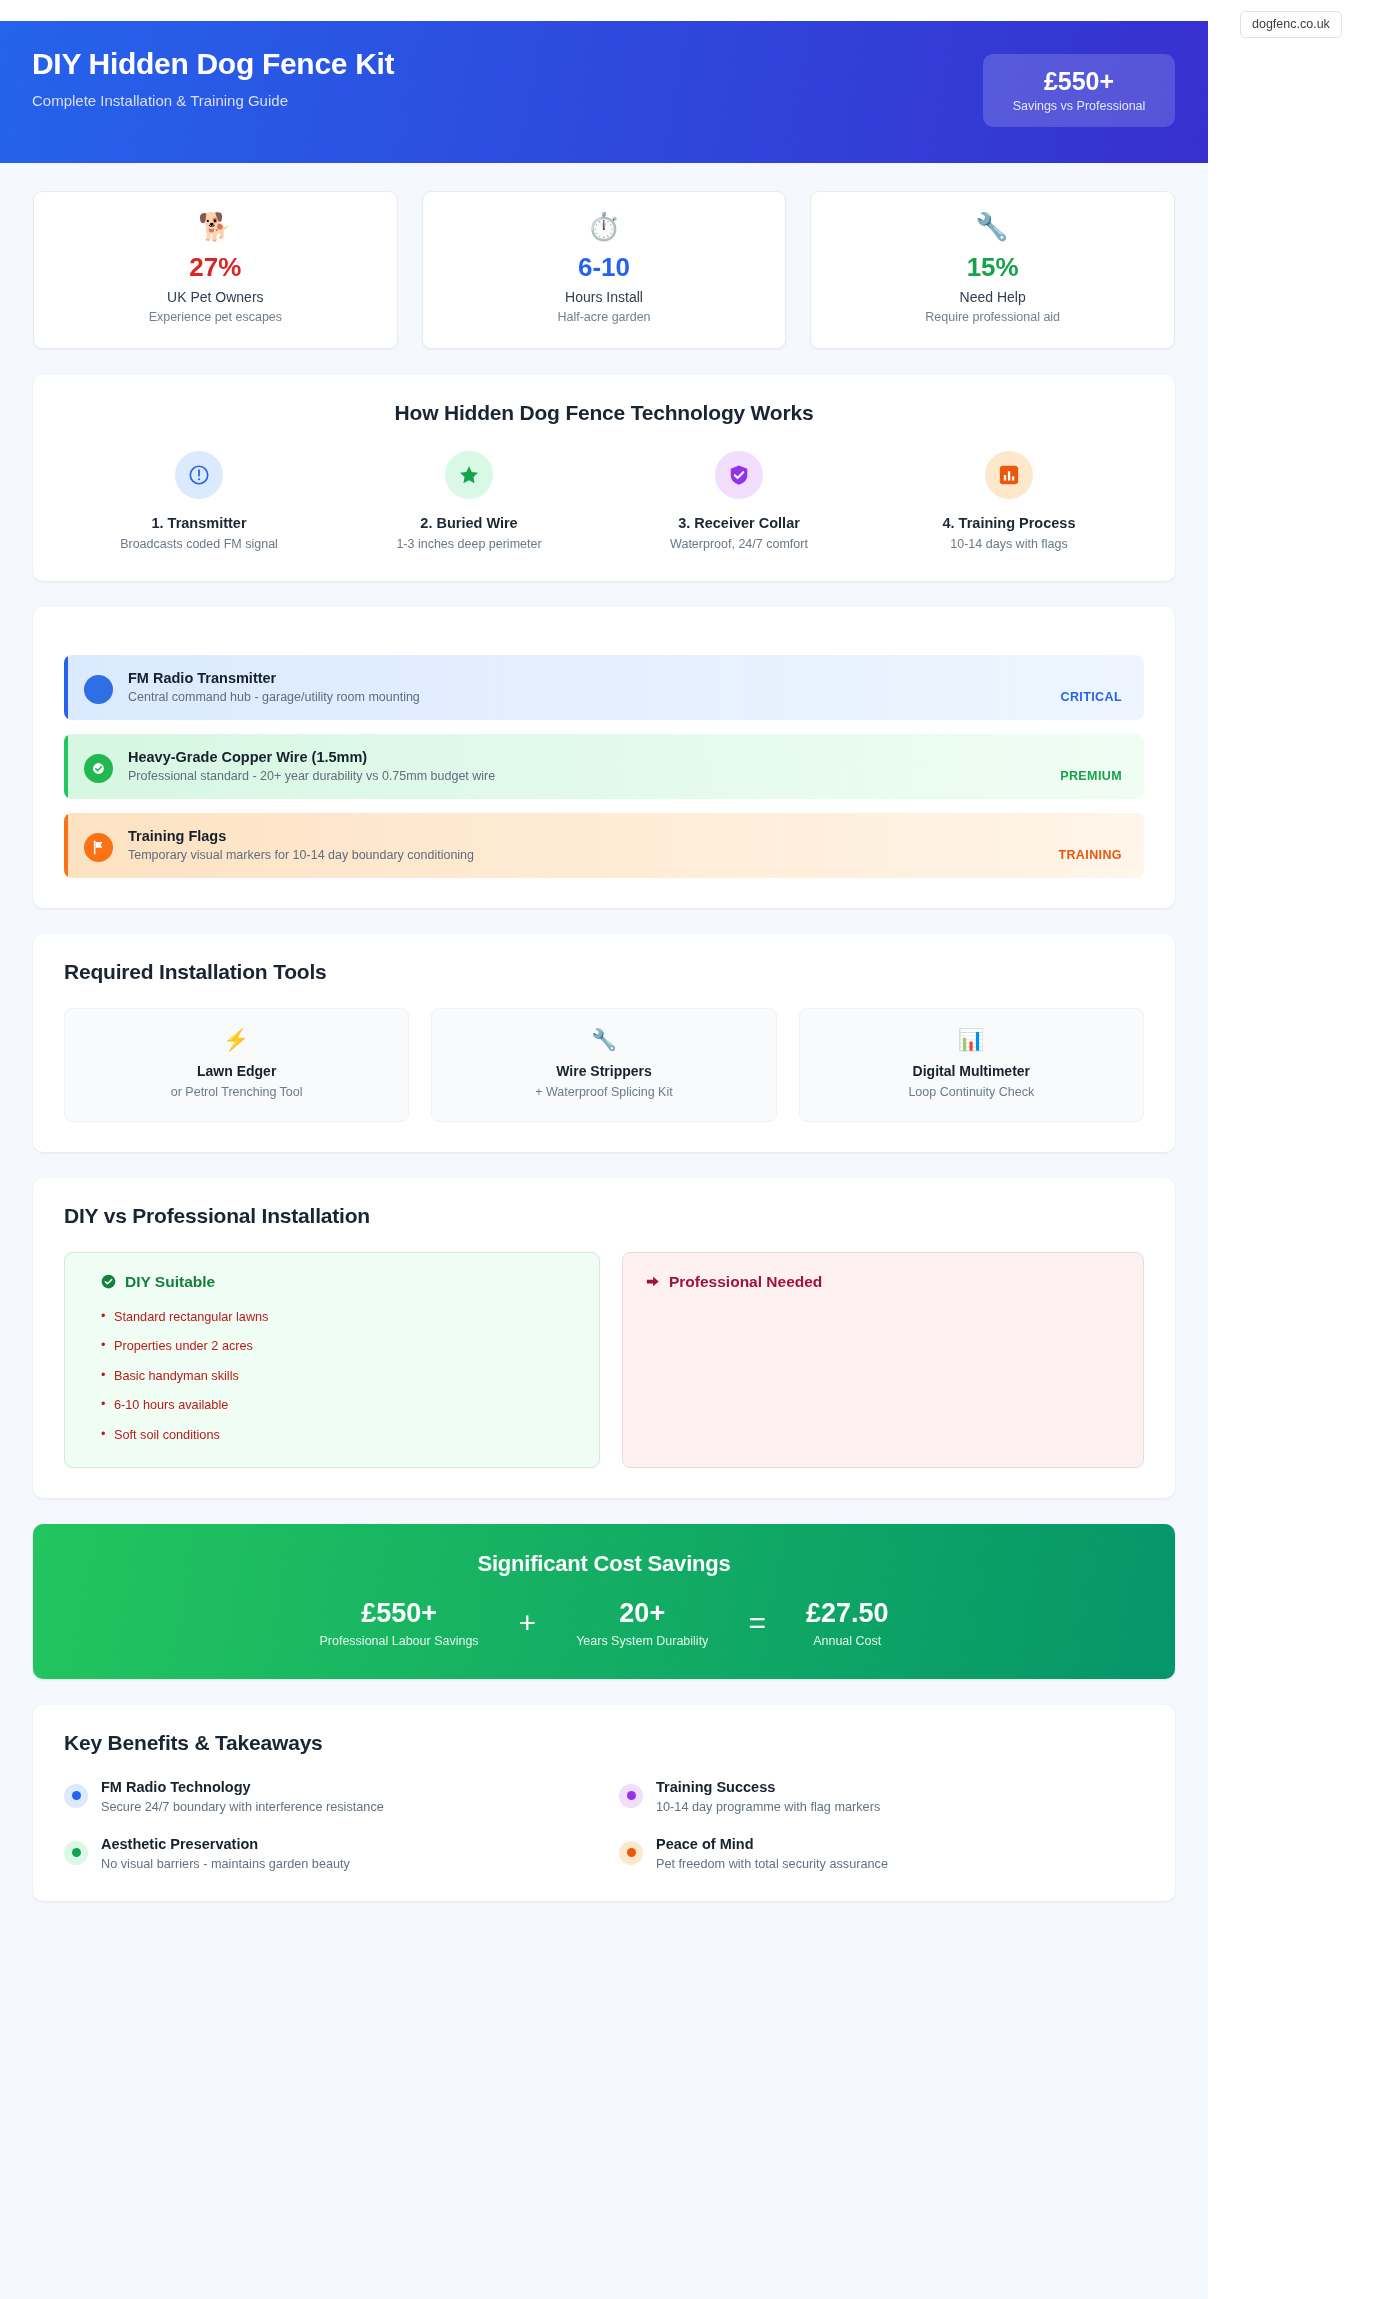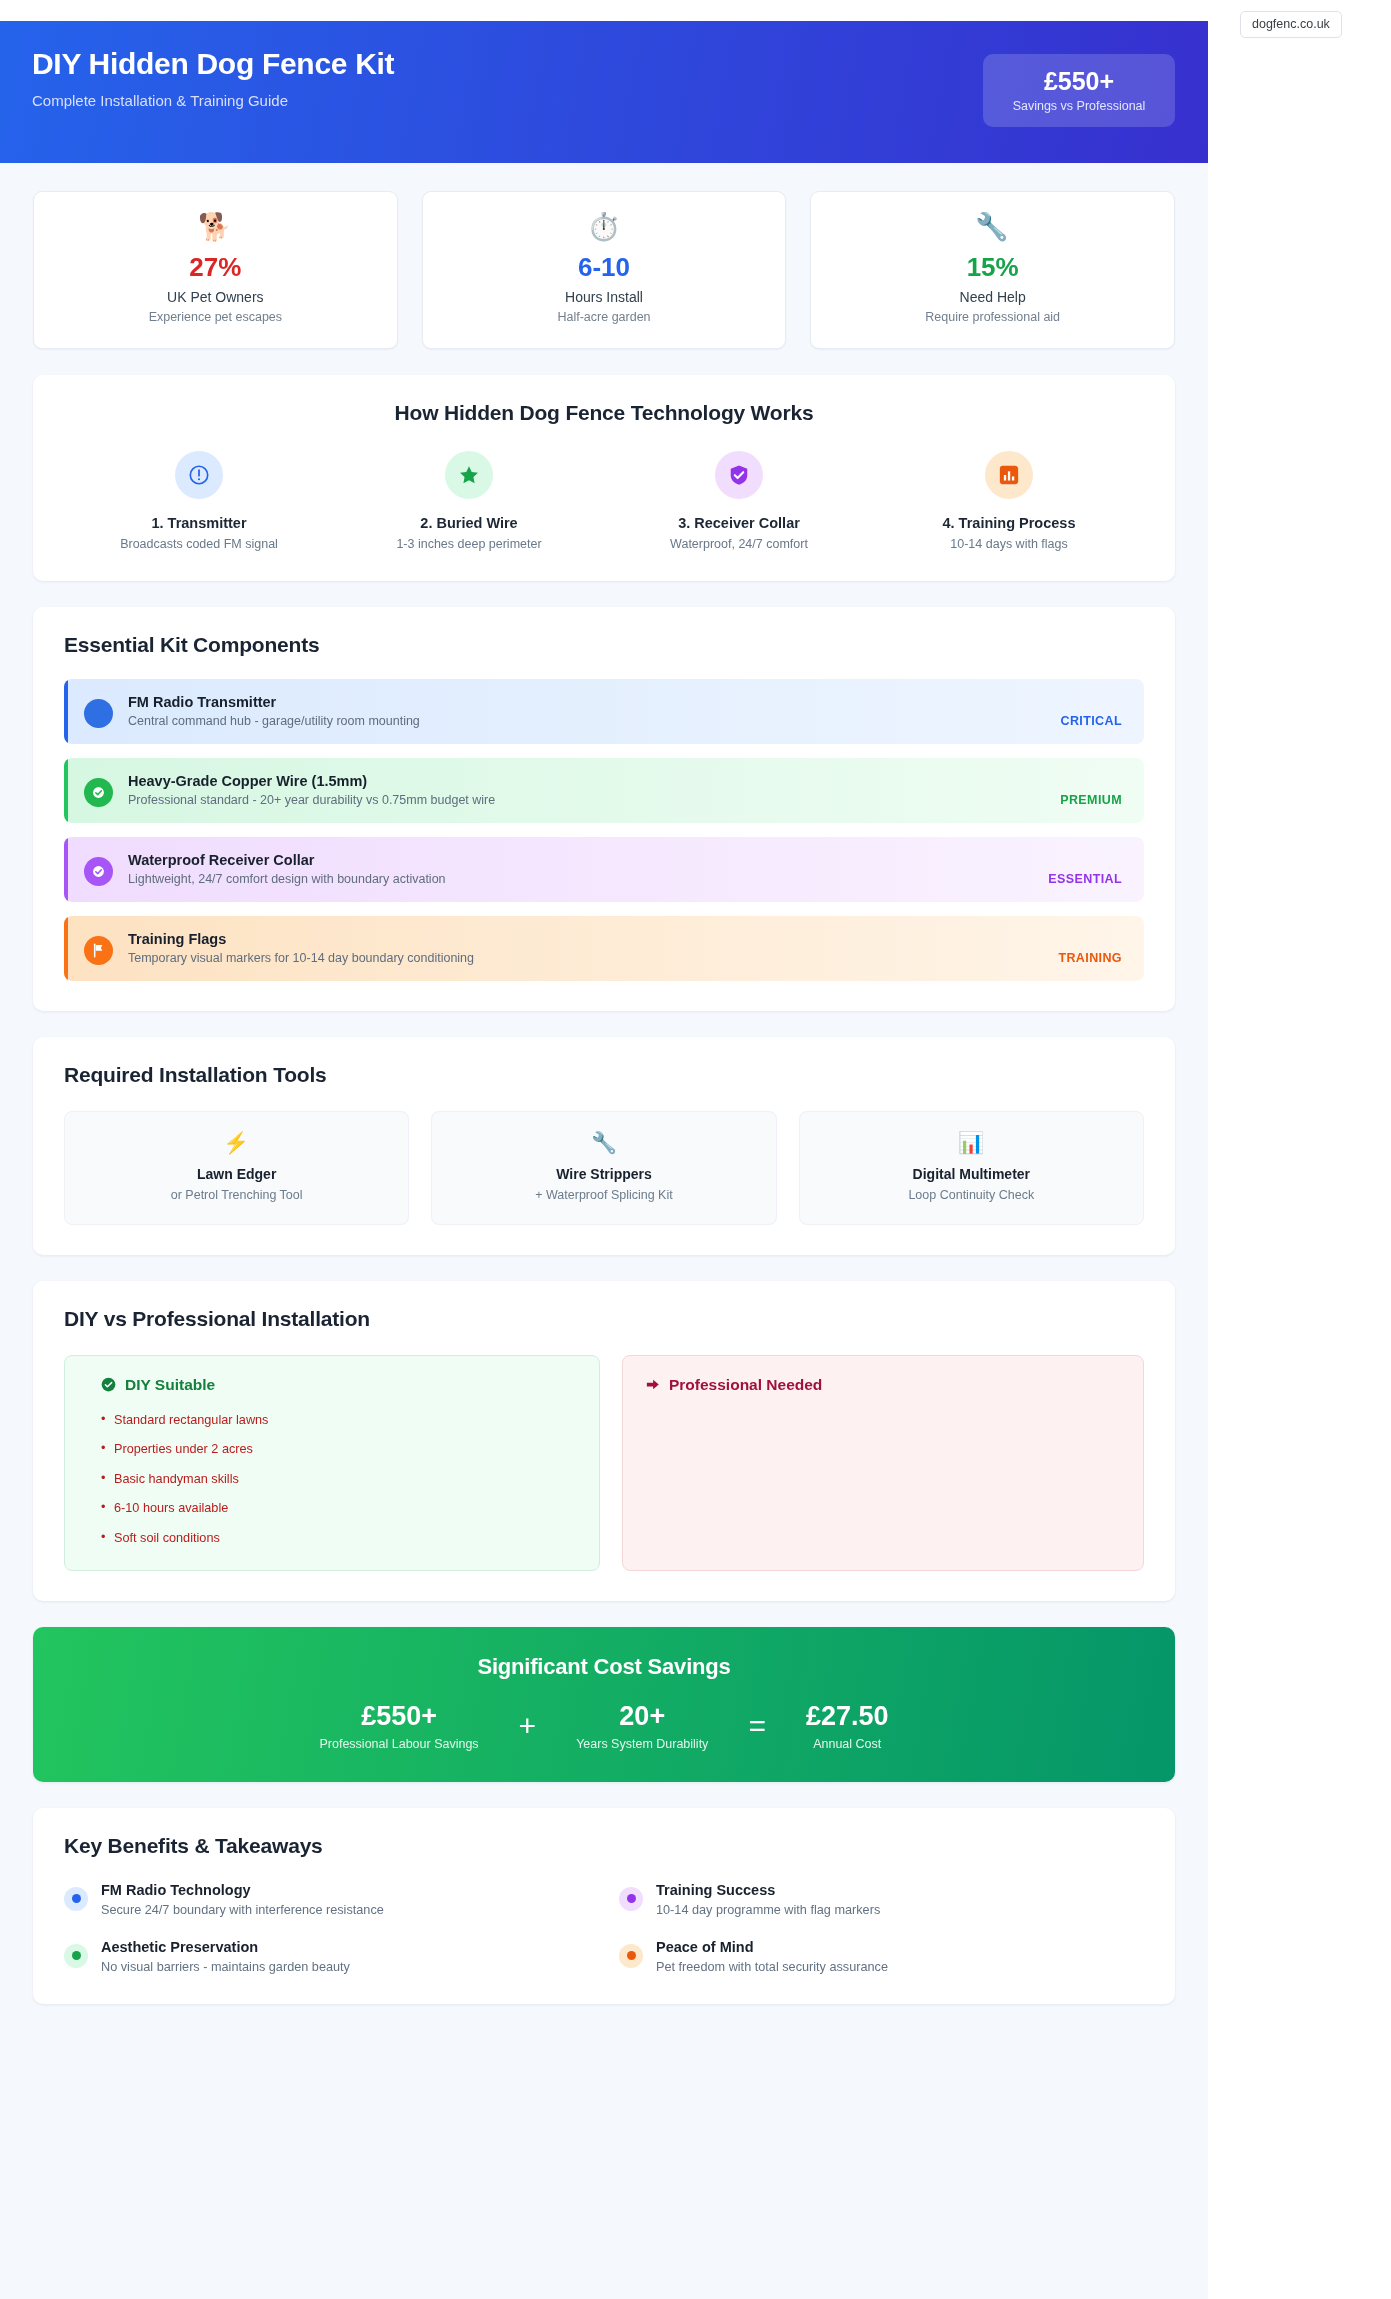--- a/index.html
+++ b/index.html
@@ -324,21 +324,20 @@
                 <rect x="15.2" y="13.6" width="2.5" height="4.4" fill="#ffffff"></rect>
               </svg>
             </div>
             <div class="hiw-title">4. Training Process</div>
             <div class="hiw-desc">10-14 days with flags</div>
           </div>
         </div>
     </div>
 
     <div class="section">
-      <h2>Essential Kit Components</h2>
       <div class="comp-list" id="comp-list">
           <div class="comp-row" style="background:linear-gradient(90deg,#dbeafe 0%,#eef5ff 100%)">
             <div class="accent" style="background:#2563eb"></div>
             <div class="comp-icon" style="background:#2f6fe4">
               <svg class="svg-ico" width="17" height="17" viewBox="0 0 24 24">
                 <path d="M12 2.4l2.98 6.2 6.82.92-4.95 4.72 1.22 6.78L12 17.8l-6.07 3.22 1.22-6.78L2.2 9.52l6.82-.92z" fill="#2f6fe4"></path>
               </svg>
             </div>
             <div class="comp-text">
               <div class="comp-name">FM Radio Transmitter</div>
@@ -352,34 +351,20 @@
               <svg class="svg-ico" width="17" height="17" viewBox="0 0 24 24">
                 <circle cx="12" cy="12" r="7.6" fill="#ffffff"></circle>
                 <path d="M8.2 12.3l2.7 2.7 5.1-5.4" stroke="#22b84f" stroke-width="2.2" fill="none" stroke-linecap="round" stroke-linejoin="round"></path>
               </svg>
             </div>
             <div class="comp-text">
               <div class="comp-name">Heavy-Grade Copper Wire (1.5mm)</div>
               <div class="comp-desc">Professional standard - 20+ year durability vs 0.75mm budget wire</div>
             </div>
             <div class="comp-tag" style="color:#17a34a">PREMIUM</div>
-          </div>
-          <div class="comp-row" style="background:linear-gradient(90deg,#f0dcfe 0%,#faf3ff 100%)">
-            <div class="accent" style="background:#a855f7"></div>
-            <div class="comp-icon" style="background:#a855f7">
-              <svg class="svg-ico" width="17" height="17" viewBox="0 0 24 24">
-                <circle cx="12" cy="12" r="7.6" fill="#ffffff"></circle>
-                <path d="M8.2 12.3l2.7 2.7 5.1-5.4" stroke="#a855f7" stroke-width="2.2" fill="none" stroke-linecap="round" stroke-linejoin="round"></path>
-              </svg>
-            </div>
-            <div class="comp-text">
-              <div class="comp-name">Waterproof Receiver Collar</div>
-              <div class="comp-desc">Lightweight, 24/7 comfort design with boundary activation</div>
-            </div>
-            <div class="comp-tag" style="color:#9333ea">ESSENTIAL</div>
           </div>
           <div class="comp-row" style="background:linear-gradient(90deg,#fde2c2 0%,#fff5e9 100%)">
             <div class="accent" style="background:#f97316"></div>
             <div class="comp-icon" style="background:#f97316">
               <svg class="svg-ico" width="17" height="17" viewBox="0 0 24 24">
                 <path d="M6.6 3.2v17.6" stroke="#ffffff" stroke-width="2.1" stroke-linecap="round"></path>
                 <path d="M8 4.4h9.4l-2.1 3.9 2.1 3.9H8z" fill="#ffffff"></path>
               </svg>
             </div>
             <div class="comp-text">

